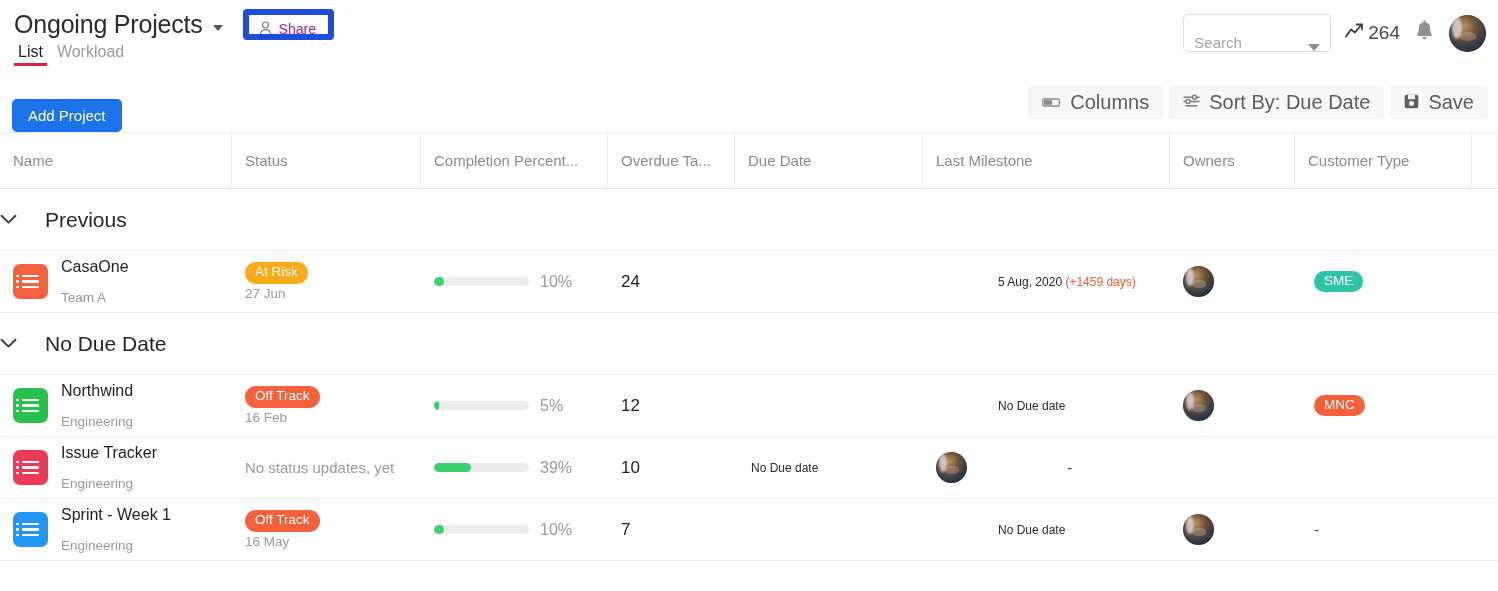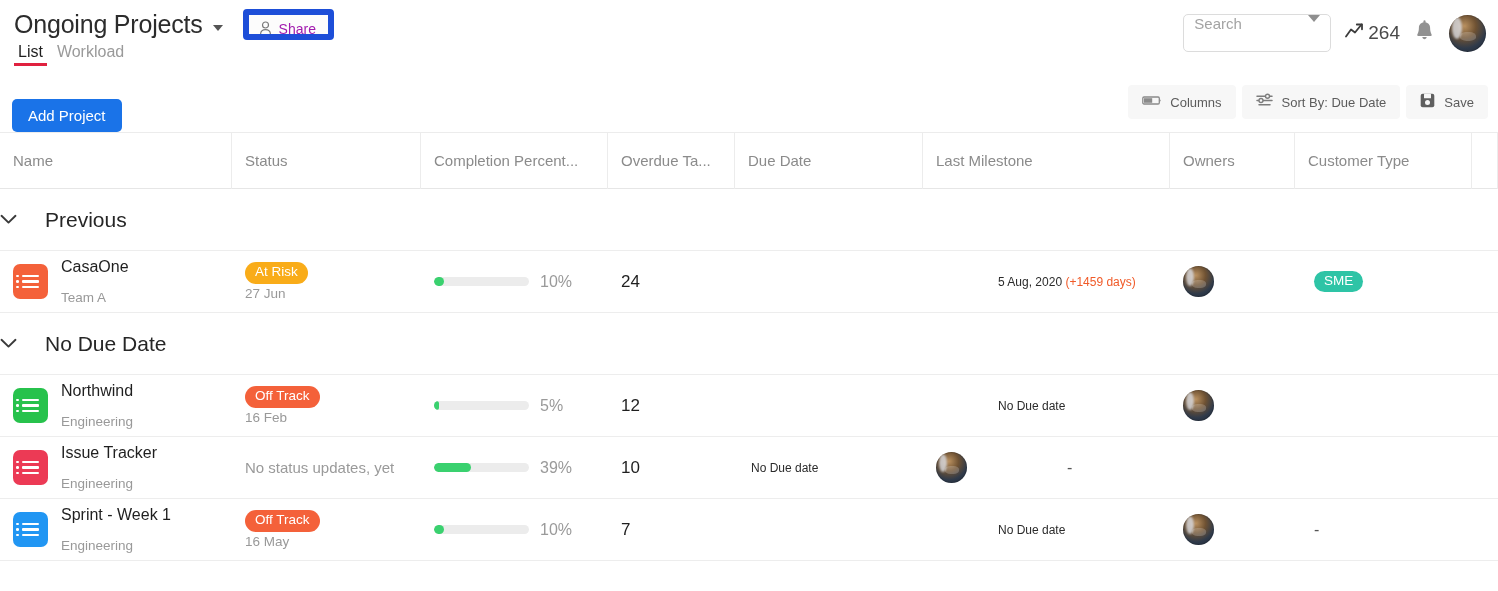--- a/index.html
+++ b/index.html
@@ -51,21 +51,21 @@
     height: 3px; background: #e0213f;
   }
 
   .topright {
     position: absolute; right: 12px; top: 14px;
     display: flex; align-items: center; gap: 14px;
   }
   .search-box {
     position: relative; width: 148px; height: 38px;
     border: 1px solid #dcdcdc; border-radius: 5px; background: #fff;
-    display: flex; align-items: flex-start; padding: 0 10px;
+    display: flex; align-items: flex-end; padding: 0 10px;
   }
   .search-box input {
     border: 0; outline: 0; width: 100%; font-size: 15px;
     color: #444; font-family: inherit; background: transparent;
   }
   .search-box input::placeholder { color: #a3a3a3; }
   .search-caret {
     width: 0; height: 0; flex: 0 0 auto;
     border-left: 6px solid transparent;
     border-right: 6px solid transparent;
@@ -106,21 +106,21 @@
     font-size: 15px; font-family: inherit; cursor: pointer;
   }
   .tool-right {
     position: absolute; right: 10px; top: 50%; transform: translateY(-50%);
     display: flex; align-items: center; gap: 6px;
   }
   .tool-btn {
     display: inline-flex; align-items: center; gap: 9px;
     background: #f7f7f7; border: 0; border-radius: 4px;
     padding: 0 14px; height: 34px;
-    font-size: 13px; color: #5c5c5c; font-family: inherit; cursor: pointer;
+    font-size: 20px; color: #5c5c5c; font-family: inherit; cursor: pointer;
   }
 
   
   .thead {
     display: flex; height: 57px; align-items: center;
     border-top: 1px solid #ececec; border-bottom: 1px solid #e6e6e6;
     background: #fff;
   }
   .th {
     font-size: 15px; color: #8b8b8b; height: 57px;
@@ -405,20 +405,23 @@
       </div>
       <div class="cell col-mile" style="padding-left:18px">
         <span class="mile-text"></span>
       </div>
       <div class="cell col-due" style="padding-left:16px">
         <span class="due-text">No Due date</span>
       </div>
       <div class="cell col-owners" style="padding-left:13px">
         <span class="owner-av"></span>
       </div>
+      <div class="cell col-cust" style="padding-left:19px">
+        <span class="badge" style="background:#f4613a">MNC</span>
+      </div>
       <div class="cell col-tail"></div>
     </div>
     <div class="row">
       <div class="cell col-name">
         <div class="proj-icon" style="background:#ec3a55">
           <i></i>
           <i></i>
           <i></i>
         </div>
         <div class="name-texts">

